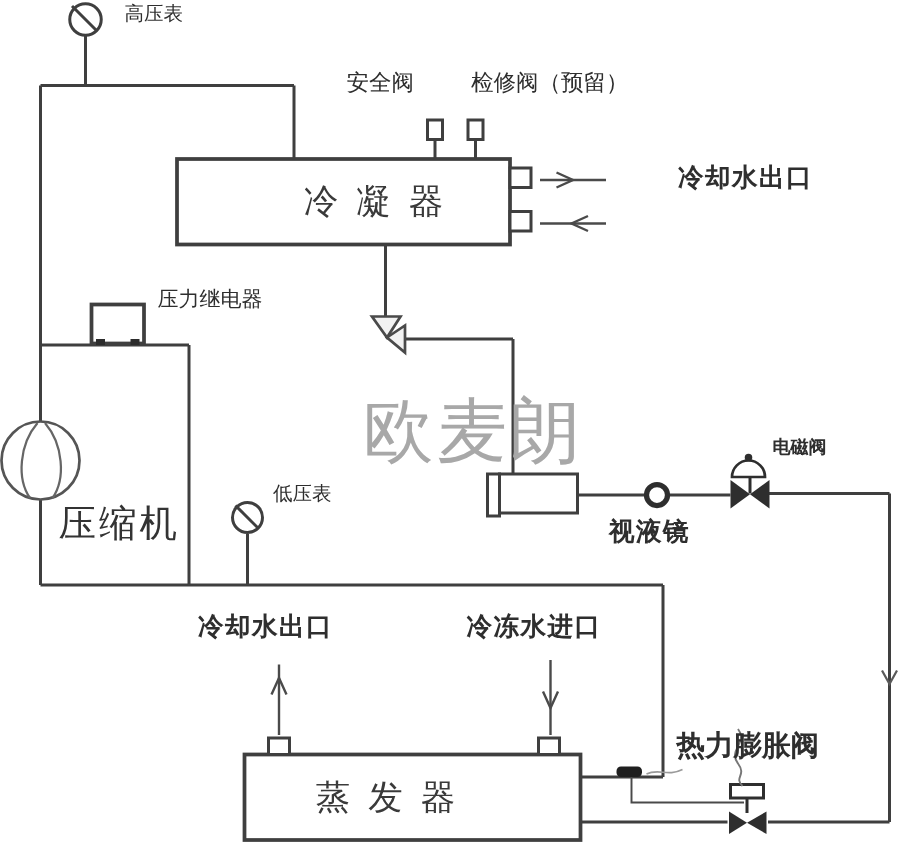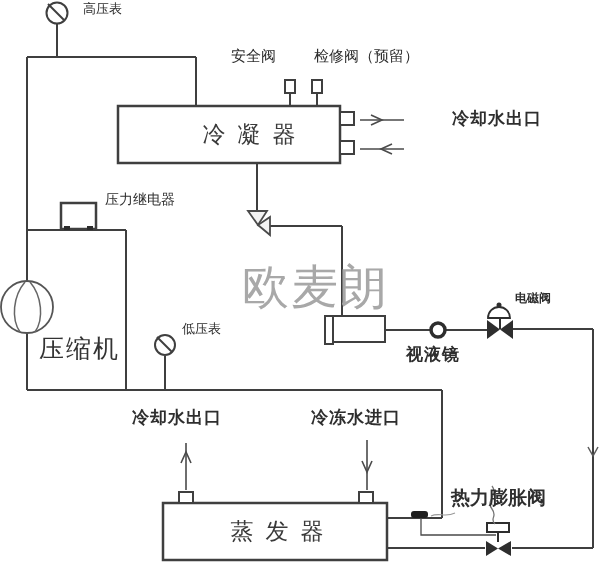--- a/index.html
+++ b/index.html
@@ -162,15 +162,15 @@
   <div class="lbl small" style="left:182px;top:322px;">低压表</div>
 
   <div class="lbl port" style="left:406px;top:346px;text-align:center;">视液镜</div>
   <div class="lbl" style="left:515px;top:292px;font-size:12px;font-weight:600;">电磁阀</div>
 
   <div class="lbl port" style="left:132px;top:409px;">冷却水出口</div>
   <div class="lbl port" style="left:311px;top:409px;">冷冻水进口</div>
 
   <div class="lbl" id="txv-label" style="left:451px;top:453px;margin-top:35px;">热力膨胀阀</div>
 
-  <div class="boxlabel" style="left:163px;top:503px;width:188px;height:57px;margin-left:20px;">蒸发器</div>
+  <div class="boxlabel" style="left:163px;top:503px;width:188px;height:57px;">蒸发器</div>
 
 </div>
 
 </body></html>

